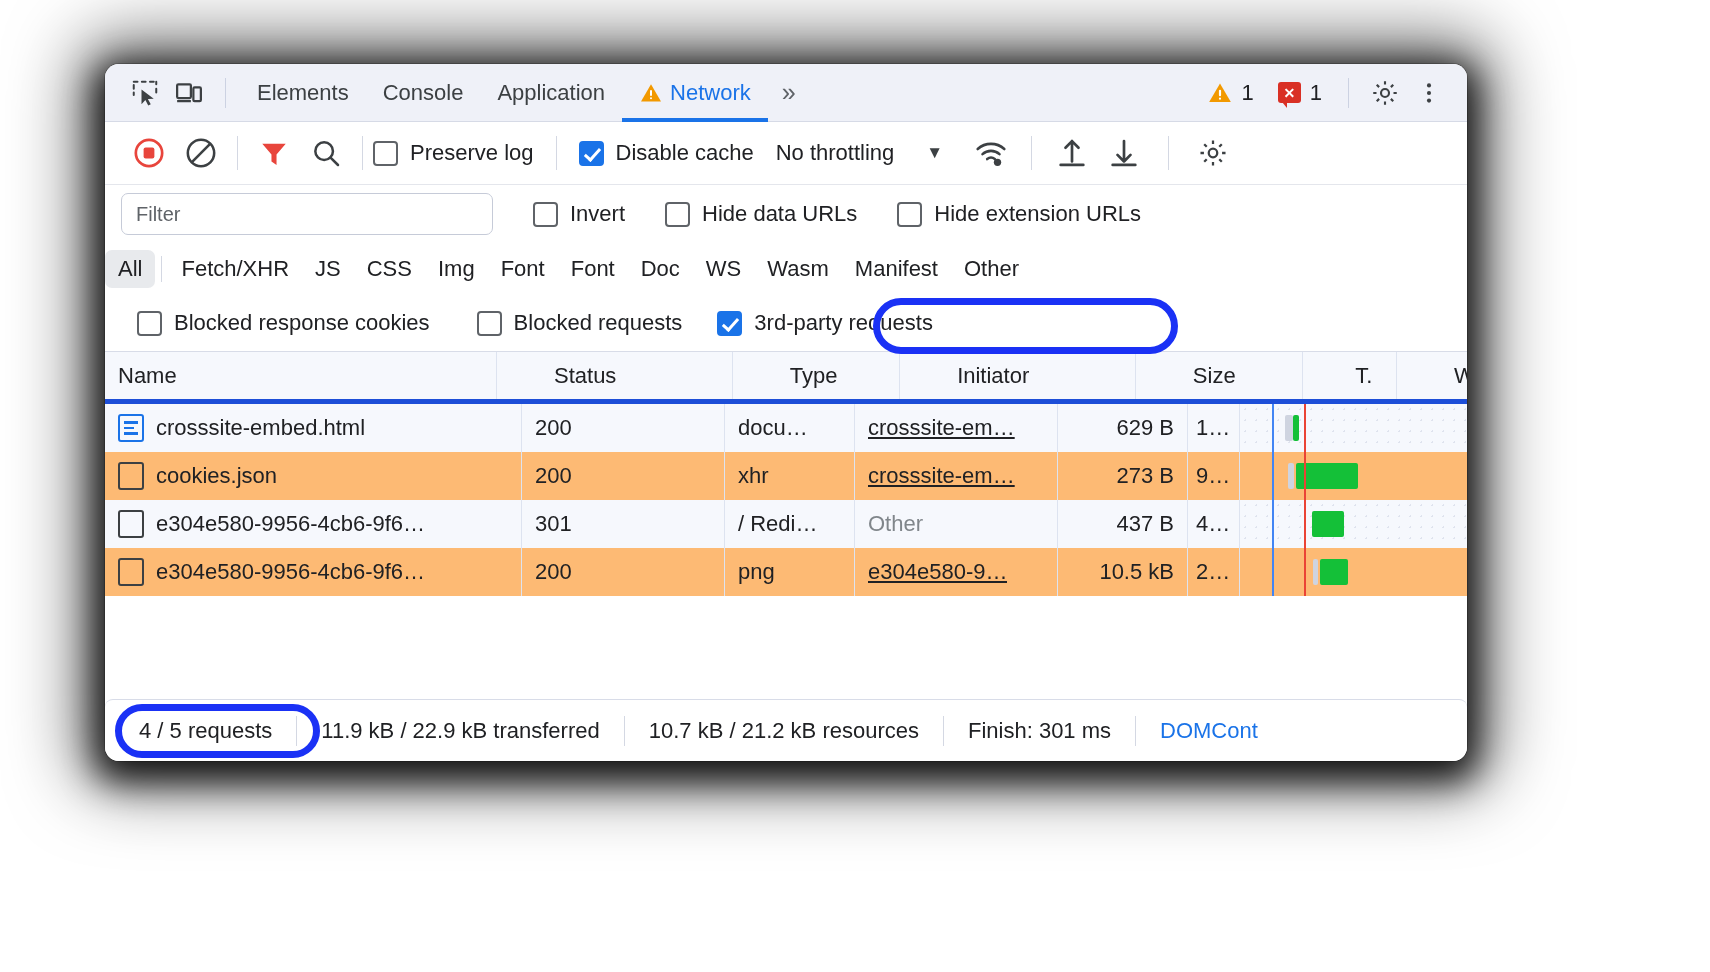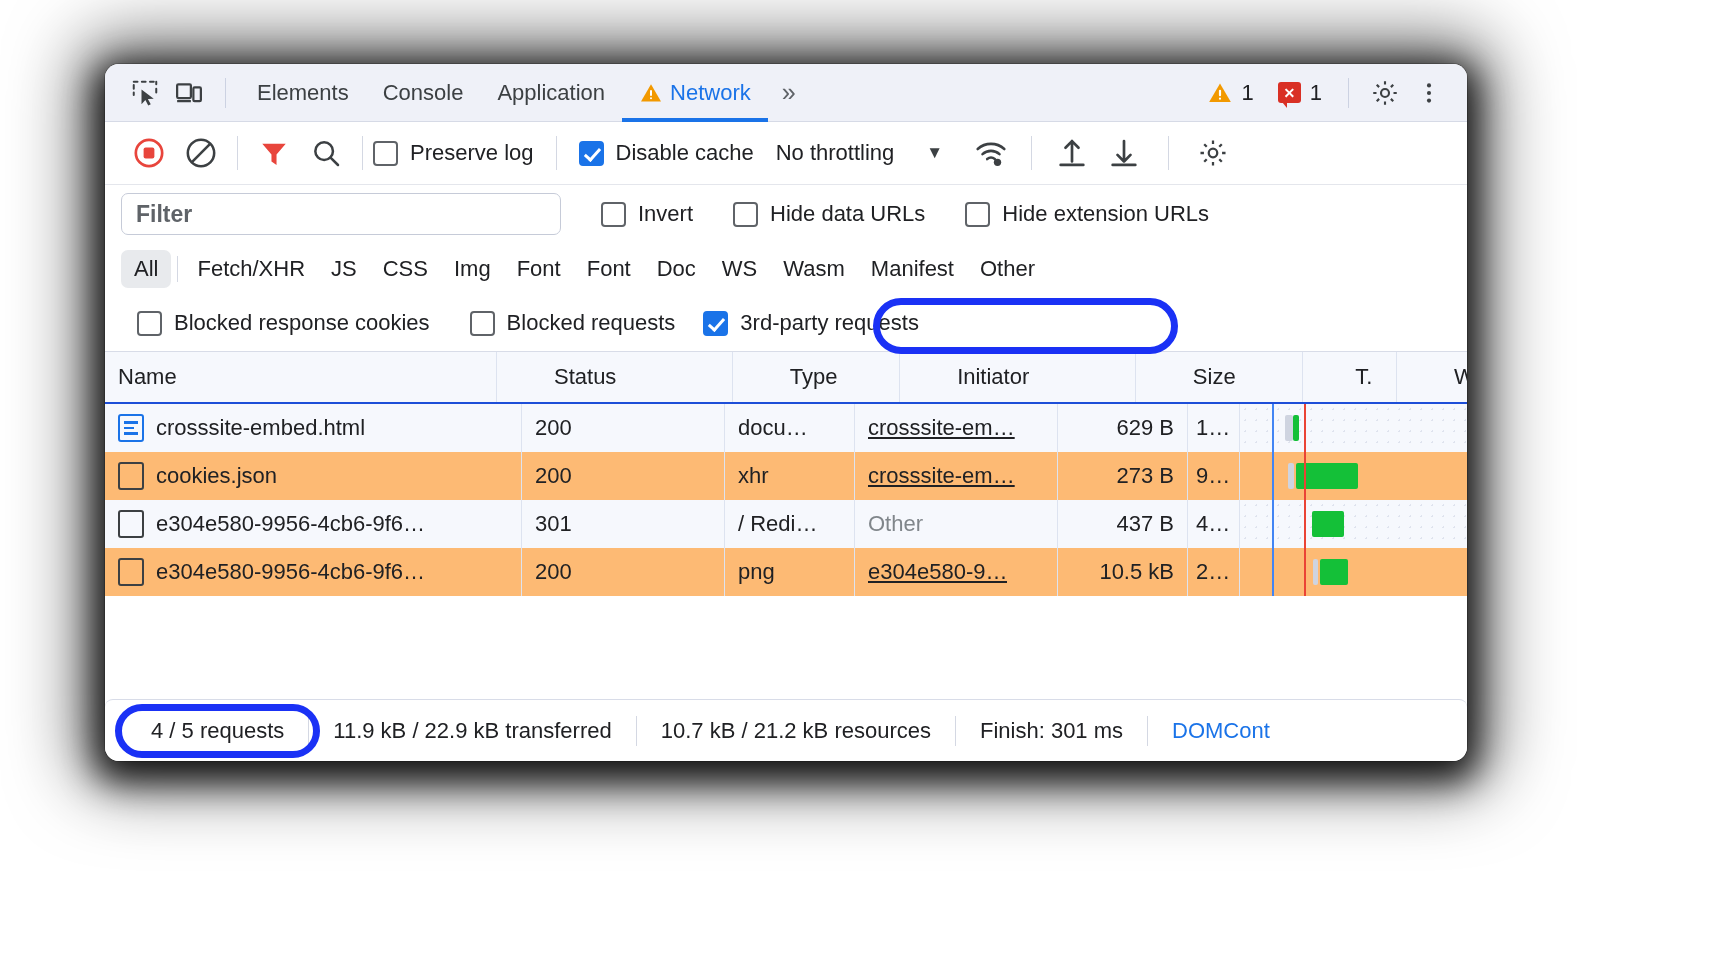--- a/index.html
+++ b/index.html
@@ -141,73 +141,73 @@
   .caret { margin-left: 32px; font-size: 17px; color: #3c4043; }
 
   
   #filter-row {
     height: 58px;
     display: flex; align-items: center;
     padding-left: 16px;
     background: #fff;
   }
   #filter-input {
-    width: 440px; height: 42px;
+    width: 372px; height: 42px;
     border: 1px solid #c6cbd8; border-radius: 7px;
     background: #fff;
-    font-size: 23px; color: #5f6368;
+    font-size: 20px; color: #5f6368;
     padding: 0 14px;
     font-family: "Liberation Sans", sans-serif;
     outline: none;
-    font-weight: bold;
   }
   #filter-input::placeholder { color: #5f6368; opacity: 1; }
   .fr-chk { display: flex; align-items: center; gap: 12px; margin-left: 40px; }
 
   
   #type-row {
     height: 52px;
     display: flex; align-items: center;
-    padding-left: 16px; gap: 0;
+    gap: 0;
     background: #fff;
   }
   .type-item {
     font-size: 22px; color: #202124;
     padding: 6px 13px; border-radius: 7px;
     white-space: nowrap;
   }
   .type-item.active { background: #e8eaed; }
   .type-sep { width: 1px; height: 26px; background: #d4d8e3; margin: 0 6px; }
 
   
   #cookie-row {
     height: 56px;
     display: flex; align-items: center;
     padding-left: 16px;
     background: #fff;
     position: relative;
+    gap: 7px;
   }
   #cookie-row .fr-chk:first-child { margin-left: 0; }
   #highlight-3rd {
     position: absolute;
     left: 768px; top: 3px;
     width: 305px; height: 56px;
     border: 7px solid #1a31f5;
     border-radius: 30px;
     pointer-events: none;
   }
 
   
   #table {
     border-top: 1px solid #d8dce8;
     background: #fff;
     font-size: 22px;
   }
   .trow { display: flex; height: 48px; align-items: center; }
-  #thead { height: 52px; background: #f6f8fd; border-bottom: 2px solid #1d4ed8; gap: 44px; }
+  #thead { height: 52px; background: #f6f8fd; border-bottom: 5px solid #1d4ed8; gap: 44px; }
   #thead .cell { color: #202124; }
   .cell {
     height: 100%;
     display: flex; align-items: center;
     border-right: 1px solid #dde3f0;
     padding: 0 13px;
     overflow: hidden; white-space: nowrap;
     color: #202124;
   }
   .c-name      { width: 417px; gap: 12px; }
@@ -248,21 +248,21 @@
   .wf-line { position: absolute; top: 0; bottom: 0; width: 2px; }
   .wf-bar  { position: absolute; height: 26px; top: 11px; border-radius: 2px; }
 
   
   #statusbar {
     position: absolute; left: 0; right: 0; bottom: 0;
     height: 62px;
     background: #fff;
     border-top: 1px solid #d8dce8;
     display: flex; align-items: center;
-    padding-left: 22px;
+    padding-left: 10px;
     font-size: 22px; color: #202124; border-radius: 8px;
   }
   .sb-item { padding: 0 24px; white-space: nowrap; }
   .sb-sep { width: 1px; height: 30px; background: #d4d8e3; }
   .sb-link { color: #1a73e8; }
   #highlight-requests {
     position: absolute;
     left: 10px; top: 4px;
     width: 205px; height: 54px;
     border: 7px solid #1a31f5;

